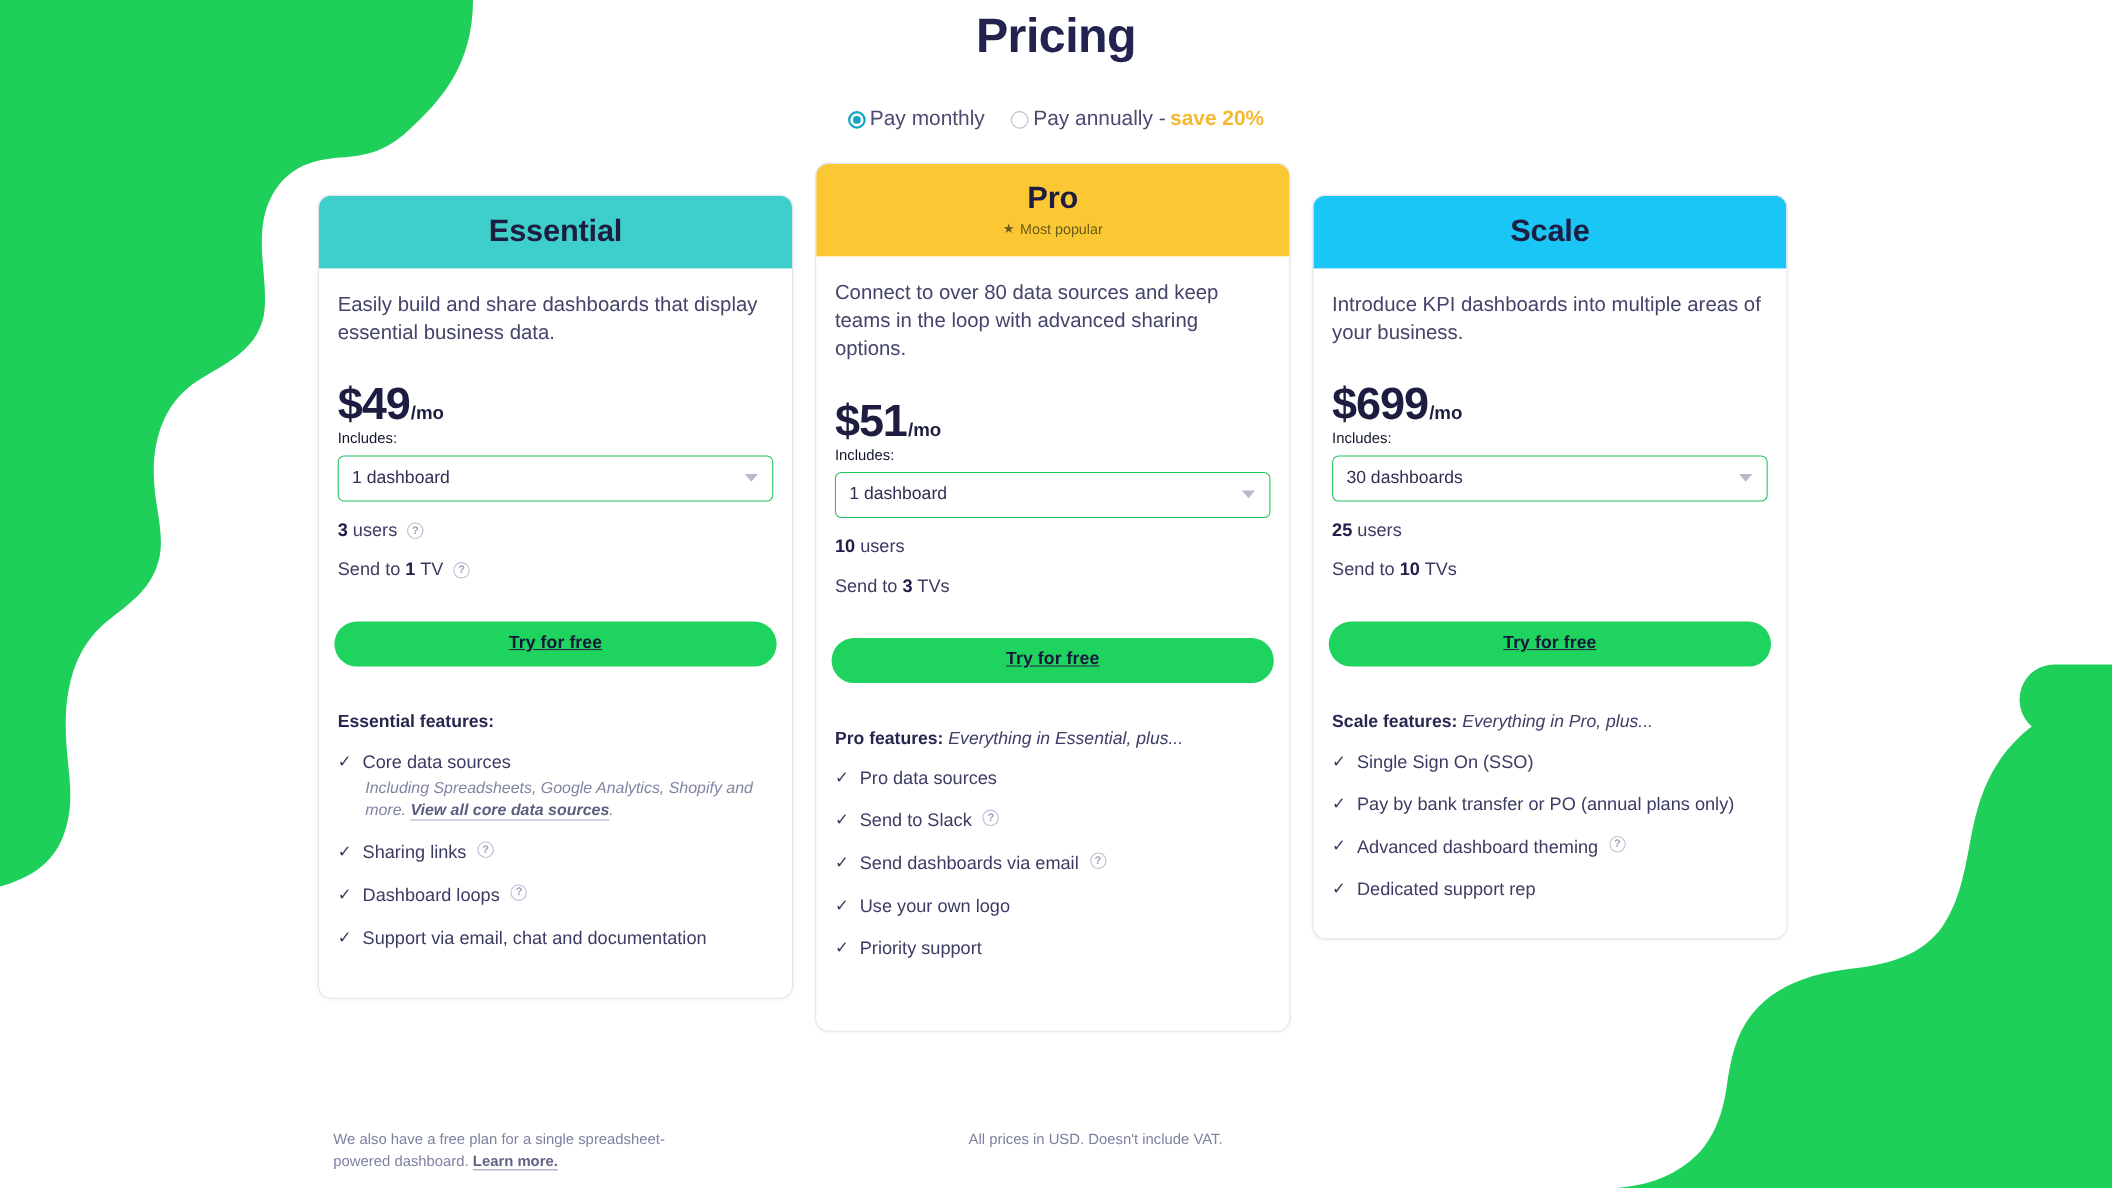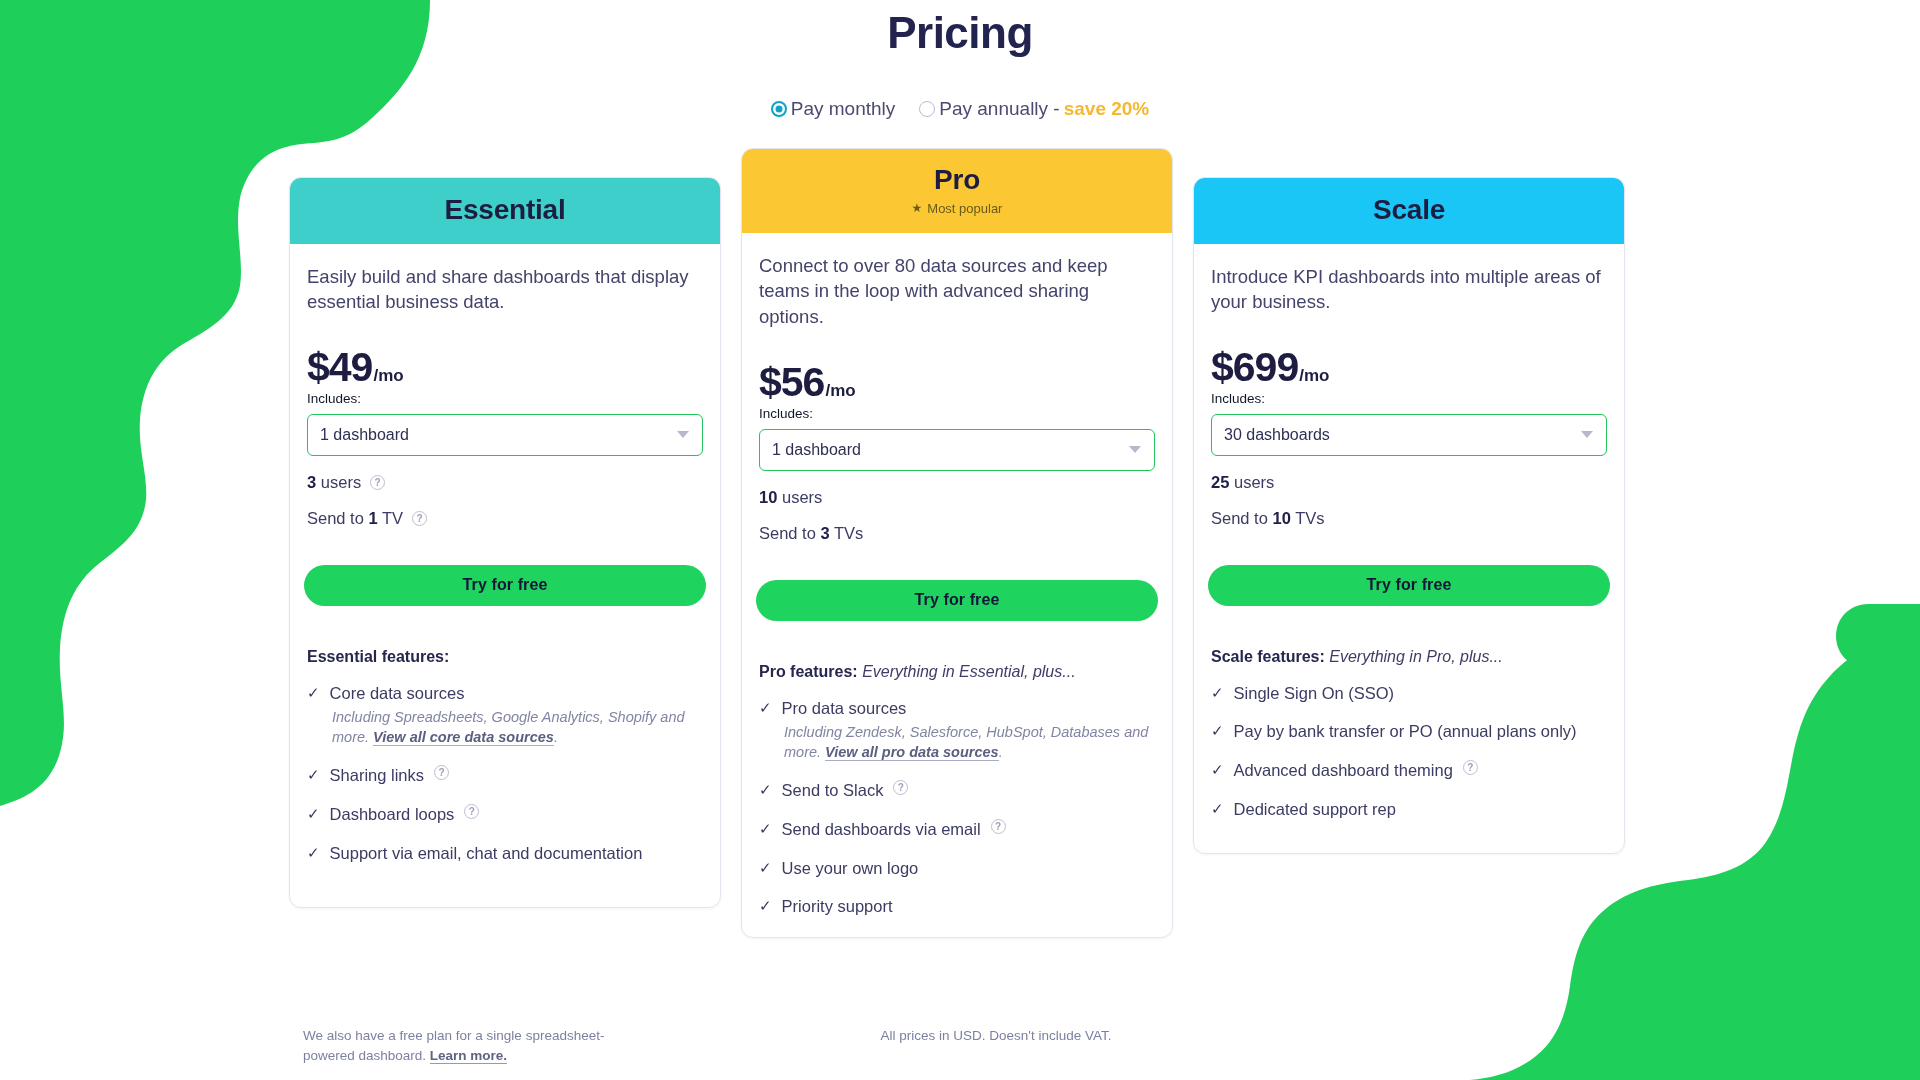--- a/index.html
+++ b/index.html
@@ -193,21 +193,21 @@
     color: #9ca0b8;
     font-size: 10px;
     line-height: 13px;
     text-align: center;
     display: inline-block;
     flex: none;
     cursor: pointer;
     font-weight: 700;
   }
 
-  .cta-wrap { padding: 12px 14px; margin-top: 25px; }
+  .cta-wrap { padding: 12px 14px; margin-top: 25px; text-decoration: underline; }
   .cta-btn {
     display: block;
     width: 100%;
     height: 41px;
     border: none;
     border-radius: 21px;
     background: #1ed35e;
     color: #16163a;
     font-family: inherit;
     font-size: 16px;
@@ -412,21 +412,21 @@
       <div class="card-head pro">
         <div class="card-name">Pro</div>
         <div class="popular-row">
           <span class="star-icon">★</span>
           <span>Most popular</span>
         </div>
       </div>
       <div class="card-body">
         <div class="card-desc">Connect to over 80 data sources and keep teams in the loop with advanced sharing options.</div>
         <div class="price-row">
-          <span class="price-amount">$56</span>
+          <span class="price-amount">$51</span>
           <span class="price-period">/mo</span>
         </div>
         <div class="includes-label">Includes:</div>
         <div class="select-box">
           <span>1 dashboard</span>
           <span class="select-caret"></span>
         </div>
         <div class="quota-row">
           <span><b>10</b>
           <span>users</span></span>
@@ -442,23 +442,20 @@
       <div class="features">
         <div class="features-title">
           <b>Pro features:</b>
           <i>Everything in Essential, plus...</i>
         </div>
         <ul class="feature-list">
           <li class="feature-item">
             <div class="feature-main">
               <span class="check-icon">✓</span>
               <span>Pro data sources</span>
-            </div>
-            <div class="feature-note">
-              <span>Including Zendesk, Salesforce, HubSpot, Databases and more. </span><span class="link">View all pro data sources</span><span>.</span>
             </div>
           </li>
           <li class="feature-item">
             <div class="feature-main">
               <span class="check-icon">✓</span>
               <span>Send to Slack</span>
               <span class="help-icon">?</span>
             </div>
           </li>
           <li class="feature-item">

